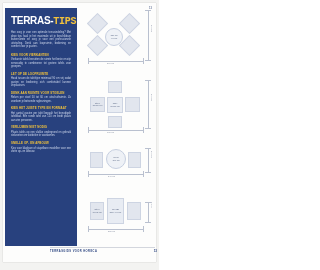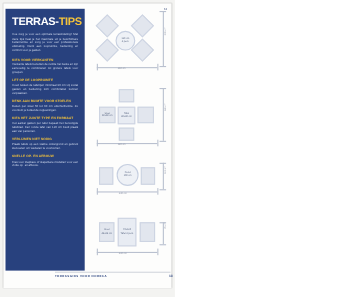--- a/index.html
+++ b/index.html
@@ -30,21 +30,21 @@
     padding:7px 6px 6px 6px;
     overflow:hidden;
   }
   .title{
     font-size:10px;font-weight:bold;
     letter-spacing:-0.3px;
     line-height:11px;
     margin:0 0 4px 0;
     white-space:nowrap;
   }
-  .title .accent{color:#f2c23c;}
+  .title .accent{color:#f2c23c;font-family:Liberation Mono, monospace;}
   .intro{
     font-size:2.6px;line-height:3.5px;
     color:#cfd8ec;
     margin:0 0 5px 0;
     text-align:justify;
   }
   .tip{margin:0 0 4px 0;}
   .tip-head{
     font-size:2.9px;font-weight:bold;
     color:#f2c23c;

